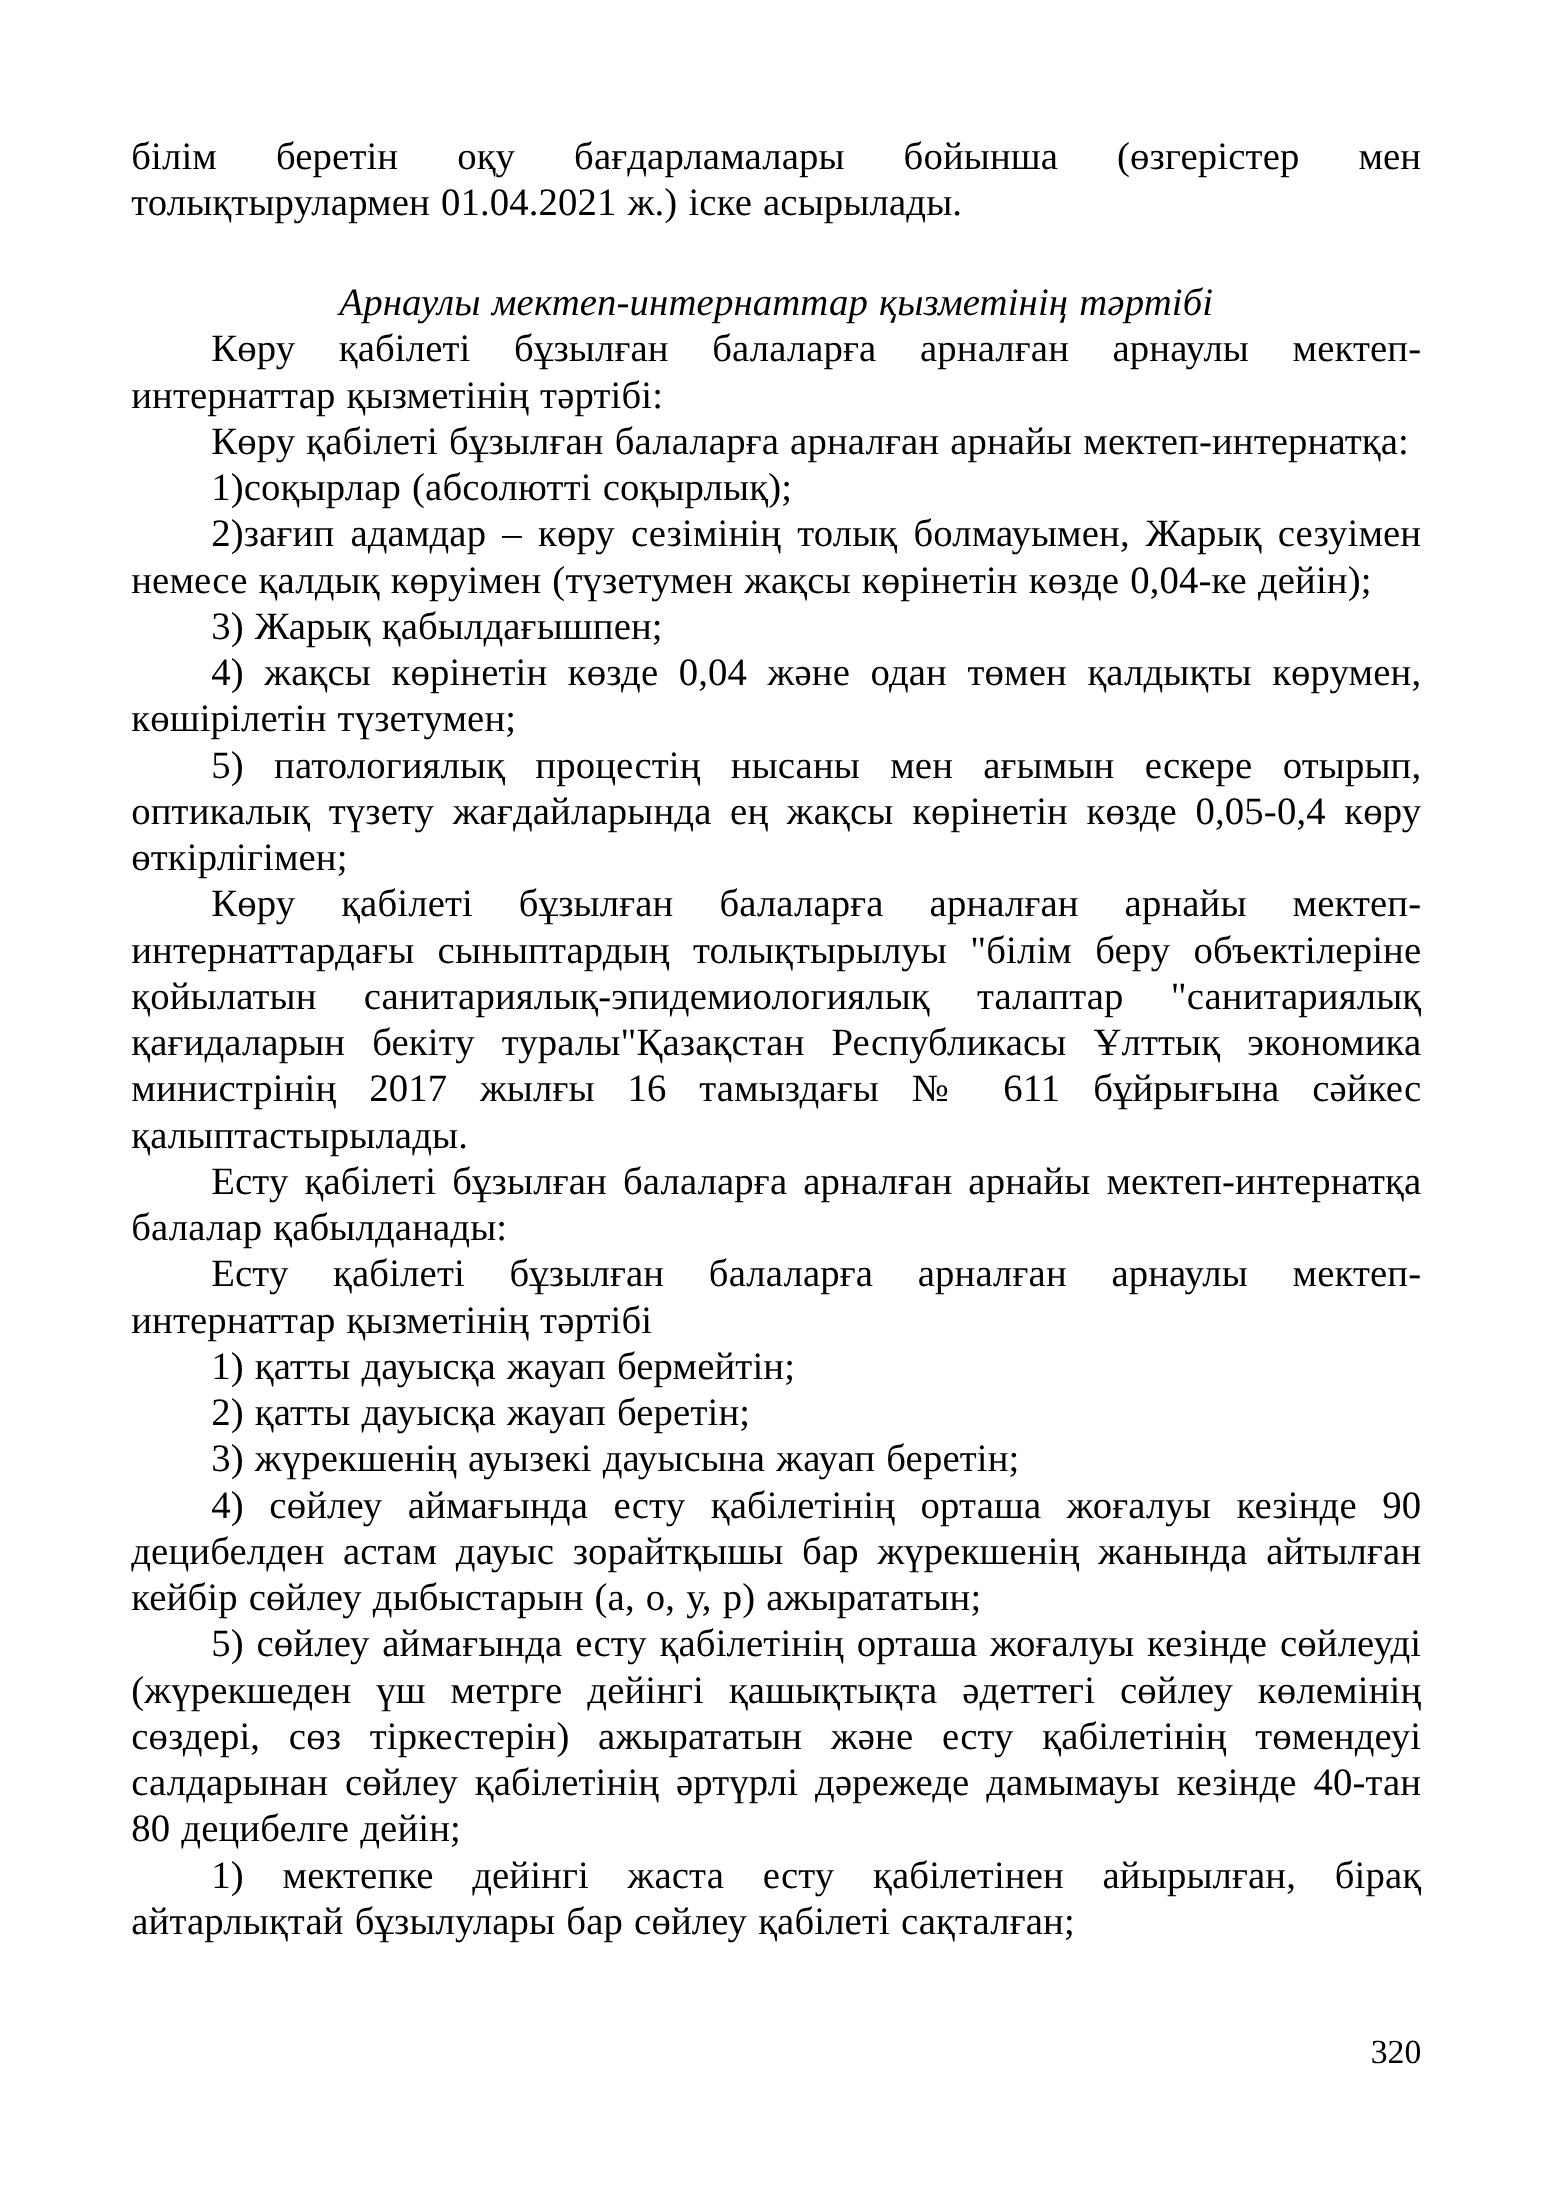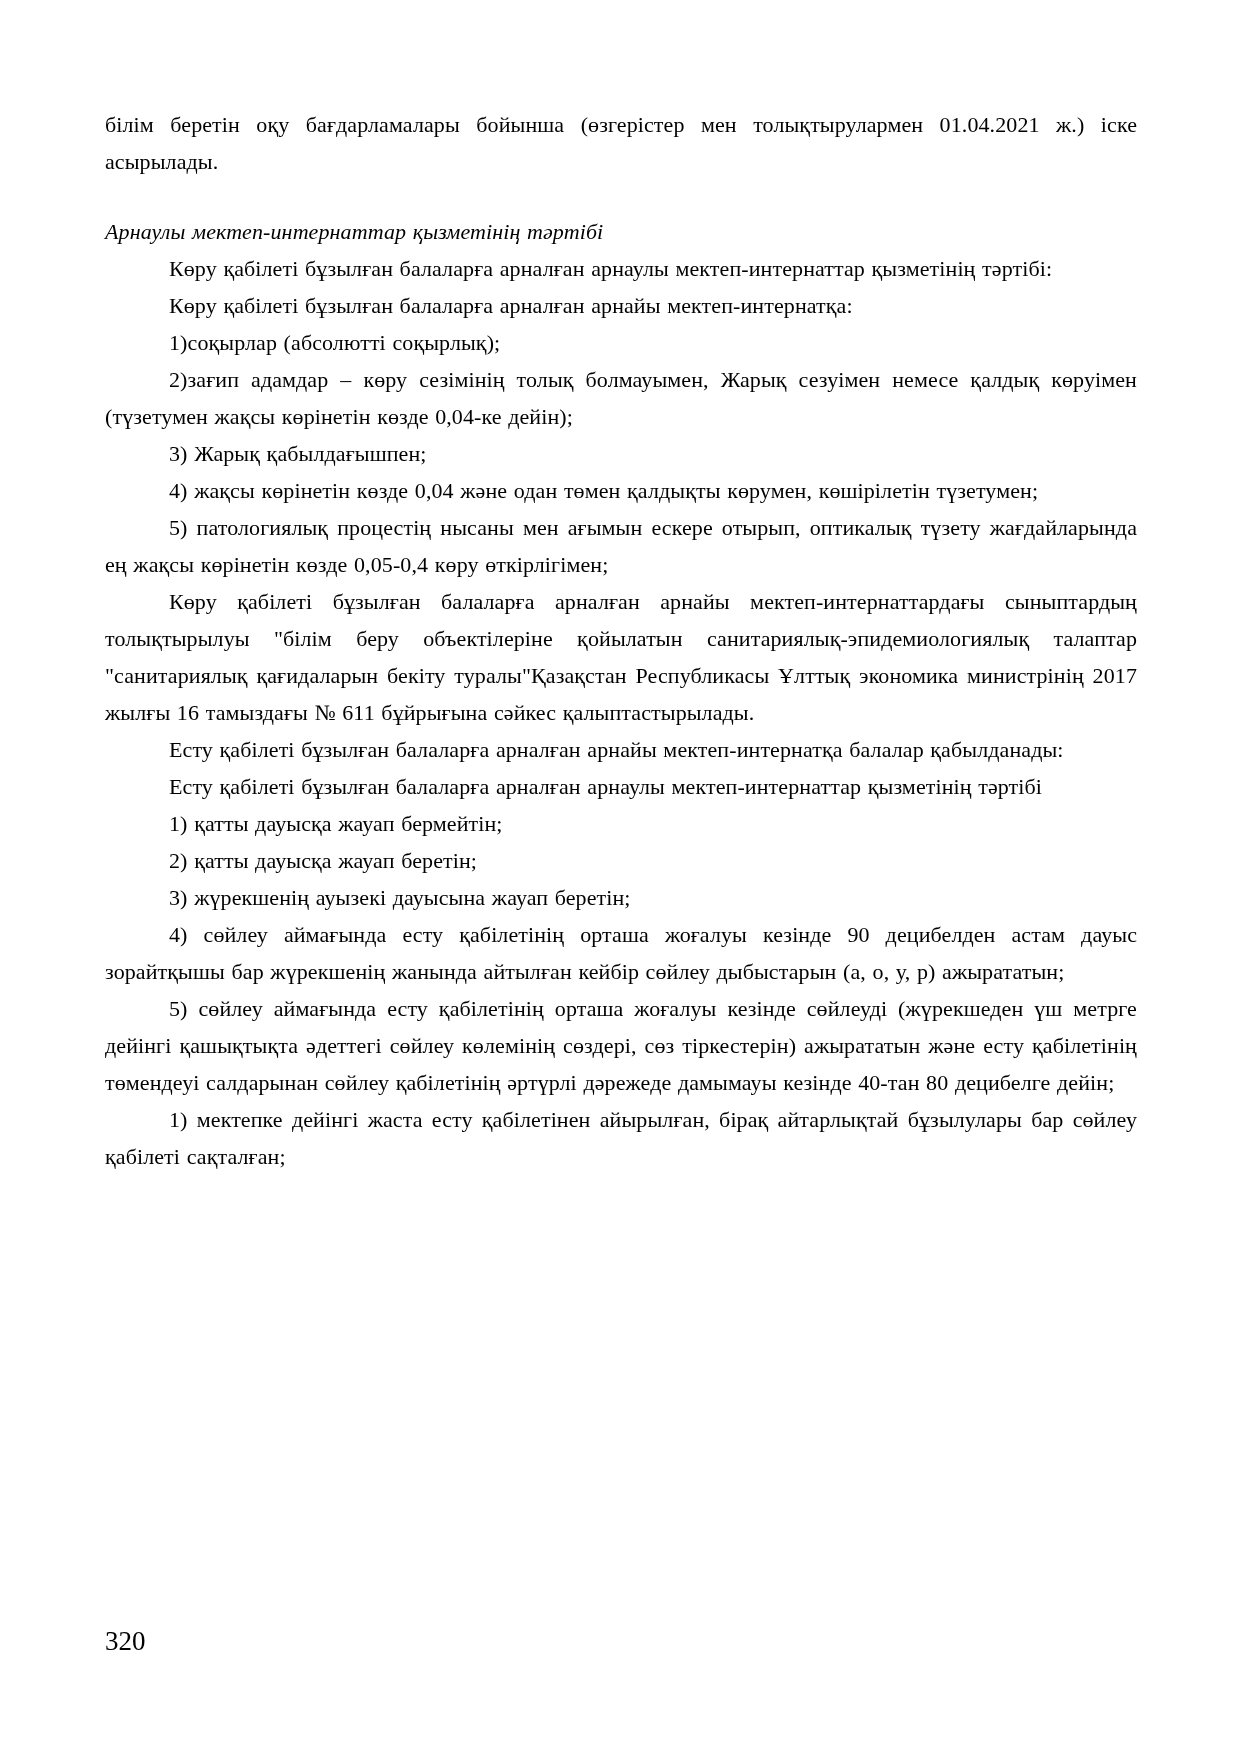--- a/index.html
+++ b/index.html
@@ -17,40 +17,41 @@
   }
   .page {
     position: absolute;
     top: 106px;
     left: 105px;
     width: 1032px;
   }
   .page p {
     margin: 0;
     padding: 0;
-    font-size: 22px;
+    font-size: 31px;
     line-height: 37px;
     text-align: justify;
     letter-spacing: 0.1px;
     word-spacing: 1px;
   }
   .page p.indent {
     text-indent: 64px;
   }
   .page p.heading {
+    text-align: center;
     font-style: italic;
     text-indent: 0;
-    margin-top: 33px;
+    margin-top: 43px;
   }
   .footer {
     position: absolute;
     top: 1626px;
     left: 105px;
     width: 1032px;
-    text-align: left;
+    text-align: right;
     font-size: 27px;
     line-height: 30px;
   }
 </style>
 </head>
 <body>
 
 <div class="page">
   <p>білім беретін оқу бағдарламалары бойынша (өзгерістер мен толықтырулармен 01.04.2021 ж.) іске асырылады.</p>
   <p class="heading">Арнаулы мектеп-интернаттар қызметінің тәртібі</p>

